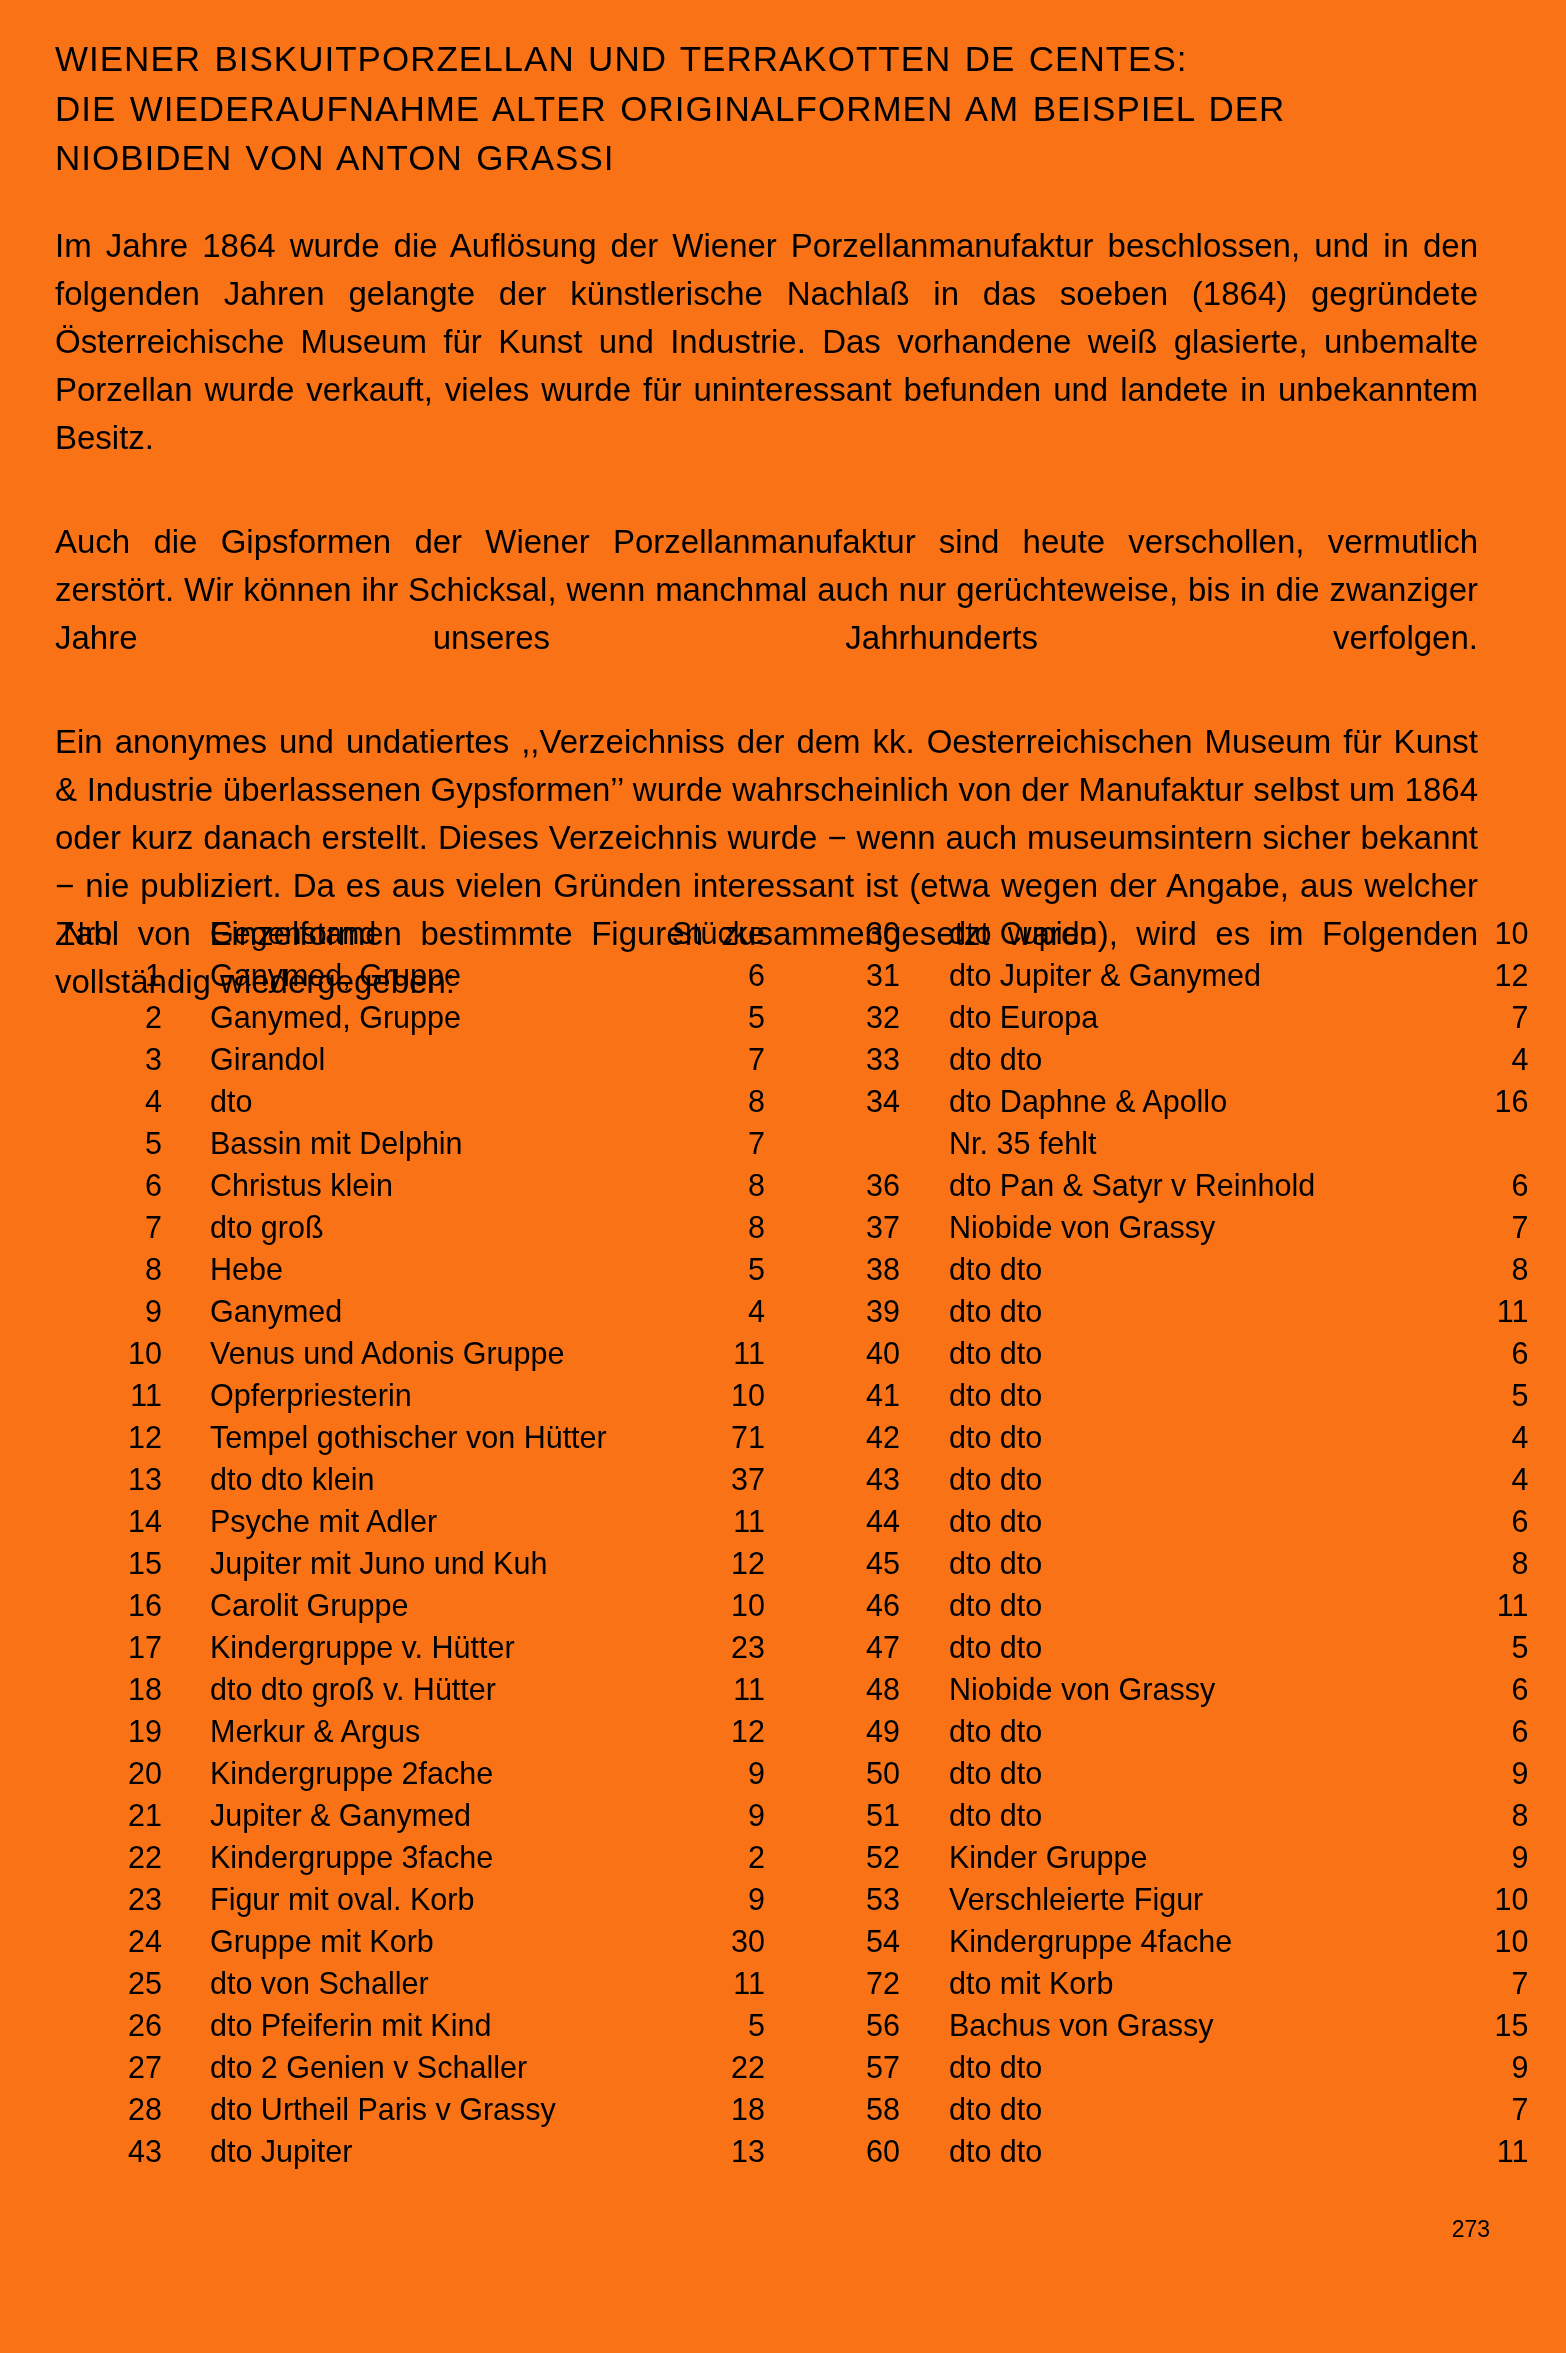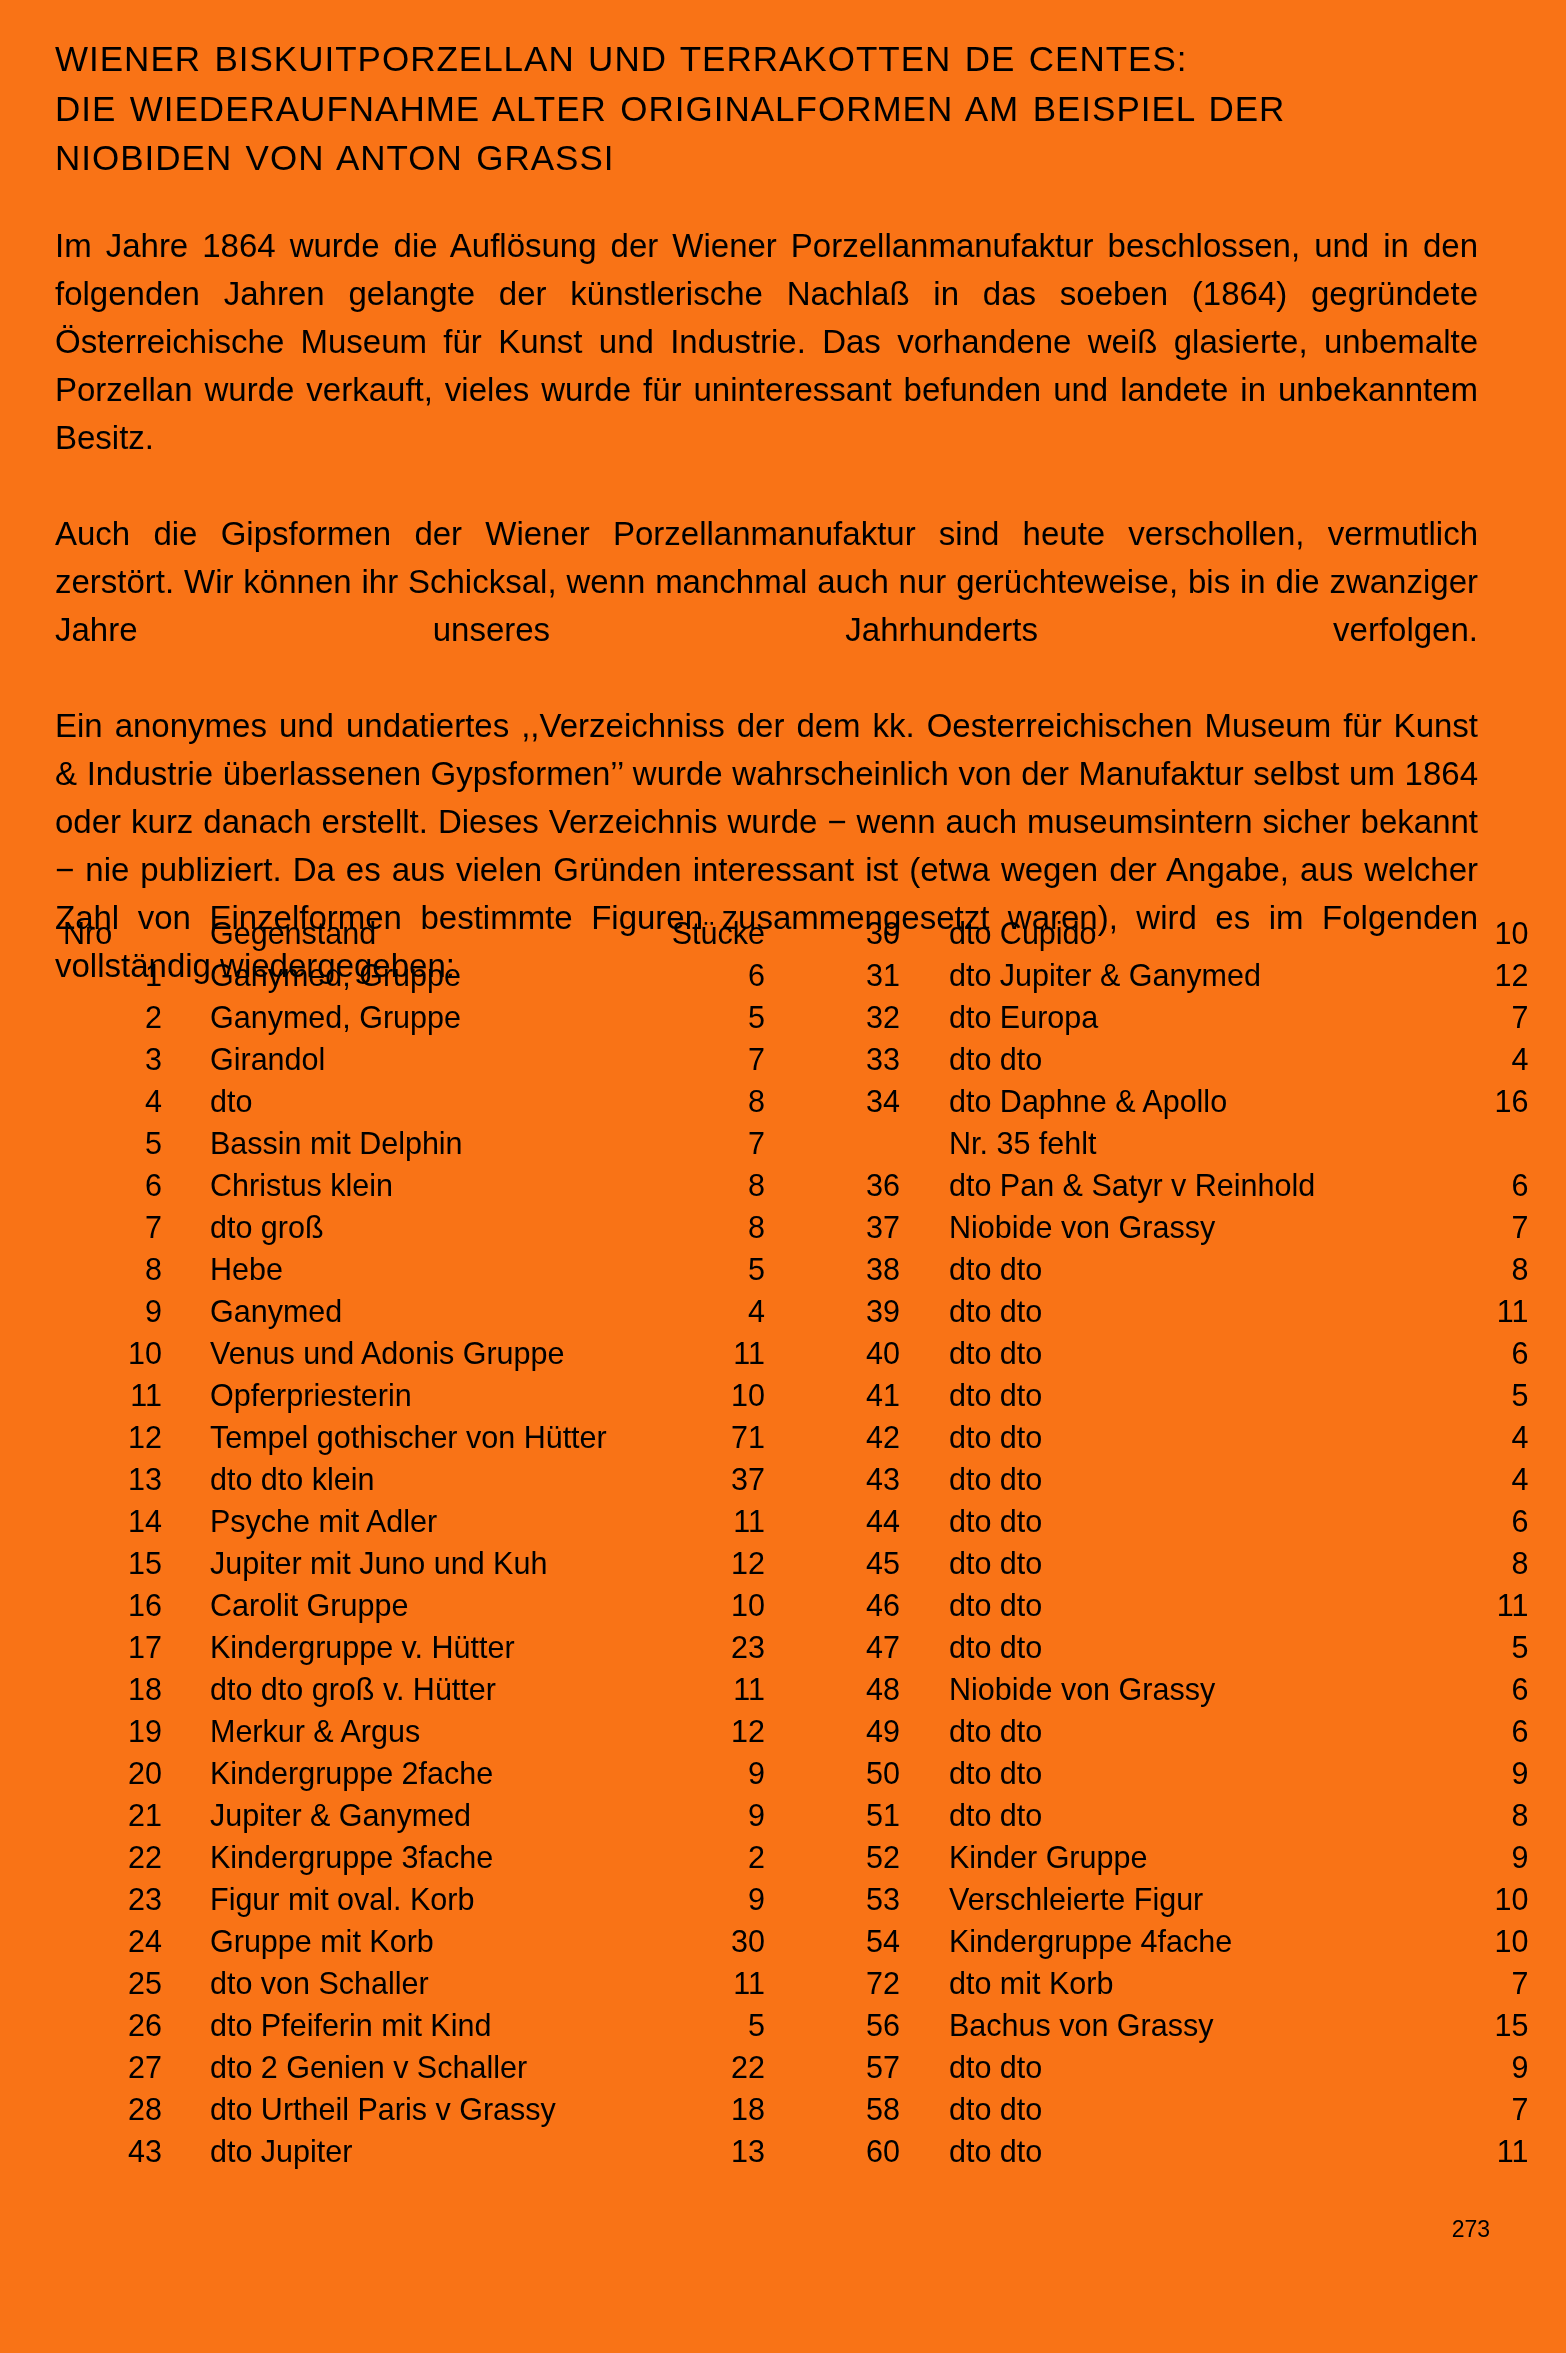--- a/index.html
+++ b/index.html
@@ -41,21 +41,21 @@
     font-size: 33px;
     line-height: 1.455;
     text-align: justify;
     text-justify: inter-word;
     width: 1423px;
   }
   .para {
     margin: 0;
     text-align: justify;
   }
-  .para + .para { margin-top: 0; }
+  .para + .para { margin-top: 8px; }
   
   .para::after {
     content: "";
     display: inline-block;
     width: 100%;
   }
   .para.nojust::after { content: none; }
 
   
   .catalogue {

